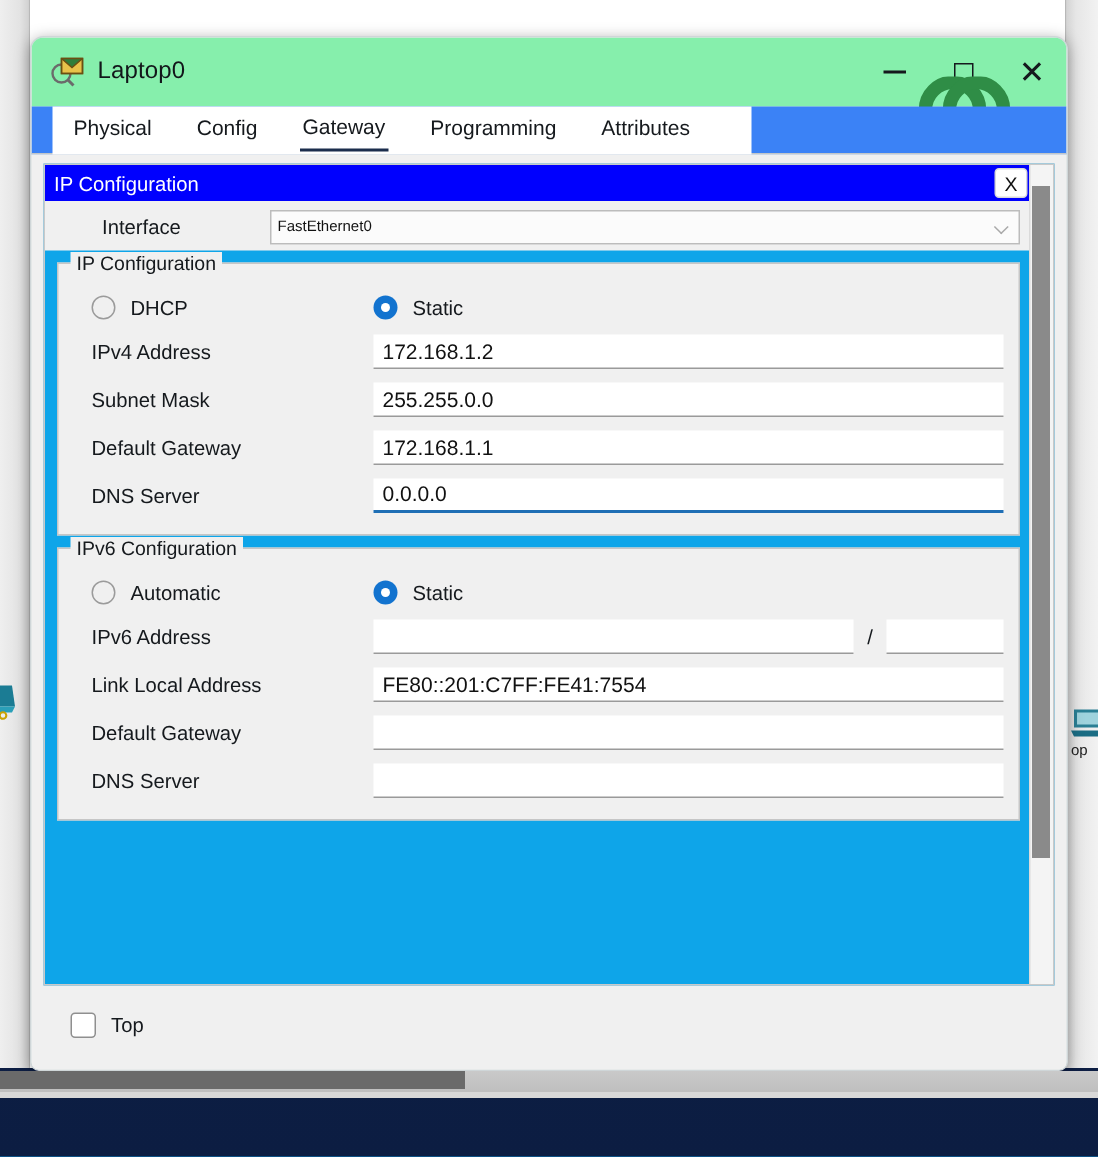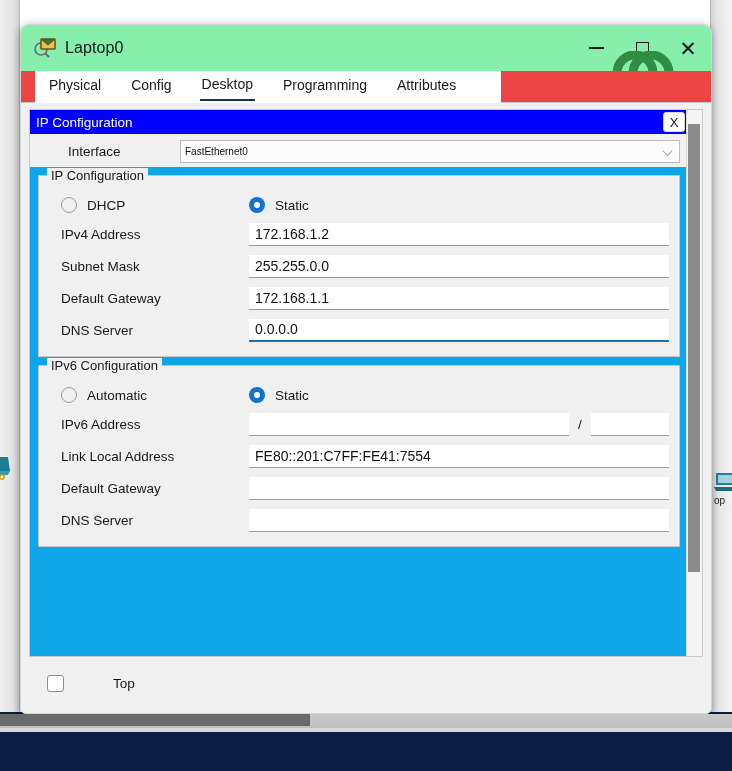--- a/index.html
+++ b/index.html
@@ -128,21 +128,21 @@
     top: 26px;
     width: 104px;
     height: 64px;
     pointer-events: none;
   }
 
   
   .tabstrip {
     position: relative;
     height: 32px;
-    background: #ef4444;
+    background: #3b82f6;
     border-bottom: 1px solid #c2c6c8;
     display: flex;
     align-items: stretch;
   }
   .tabs-bg {
     position: absolute;
     left: 14px; top: 0;
     width: 466px; height: 32px;
     background: #ffffff;
   }
@@ -370,21 +370,20 @@
   }
   .check-label { font-size: 13.5px; color: #15191d; }
 
   
   .bottom-bar {
     height: 52px;
     display: flex;
     align-items: center;
     padding-left: 18px;
     background: #f0f0f0;
-    gap: 39px;
   }
   .bottom-bar .cbox { width: 17px; height: 17px; }
 </style>
 </head>
 <body>
 
 <div class="backdrop"></div>
 <div class="canvas-strip"></div>
 <div class="canvas-left-pane"></div>
 <div class="canvas-right-pane"></div>
@@ -441,21 +440,21 @@
         </g>
       </svg>
     </div>
   </div>
 
   <div class="tabstrip">
     <div class="tabs-bg"></div>
     <div class="tabs">
       <button class="tab">Physical</button>
       <button class="tab">Config</button>
-      <button class="tab active">Desktop</button>
+      <button class="tab active">Gateway</button>
       <button class="tab">Programming</button>
       <button class="tab">Attributes</button>
     </div>
   </div>
 
   <div class="win-body">
 
     <div class="scroll-area">
       <div class="scroll-inner">
 

